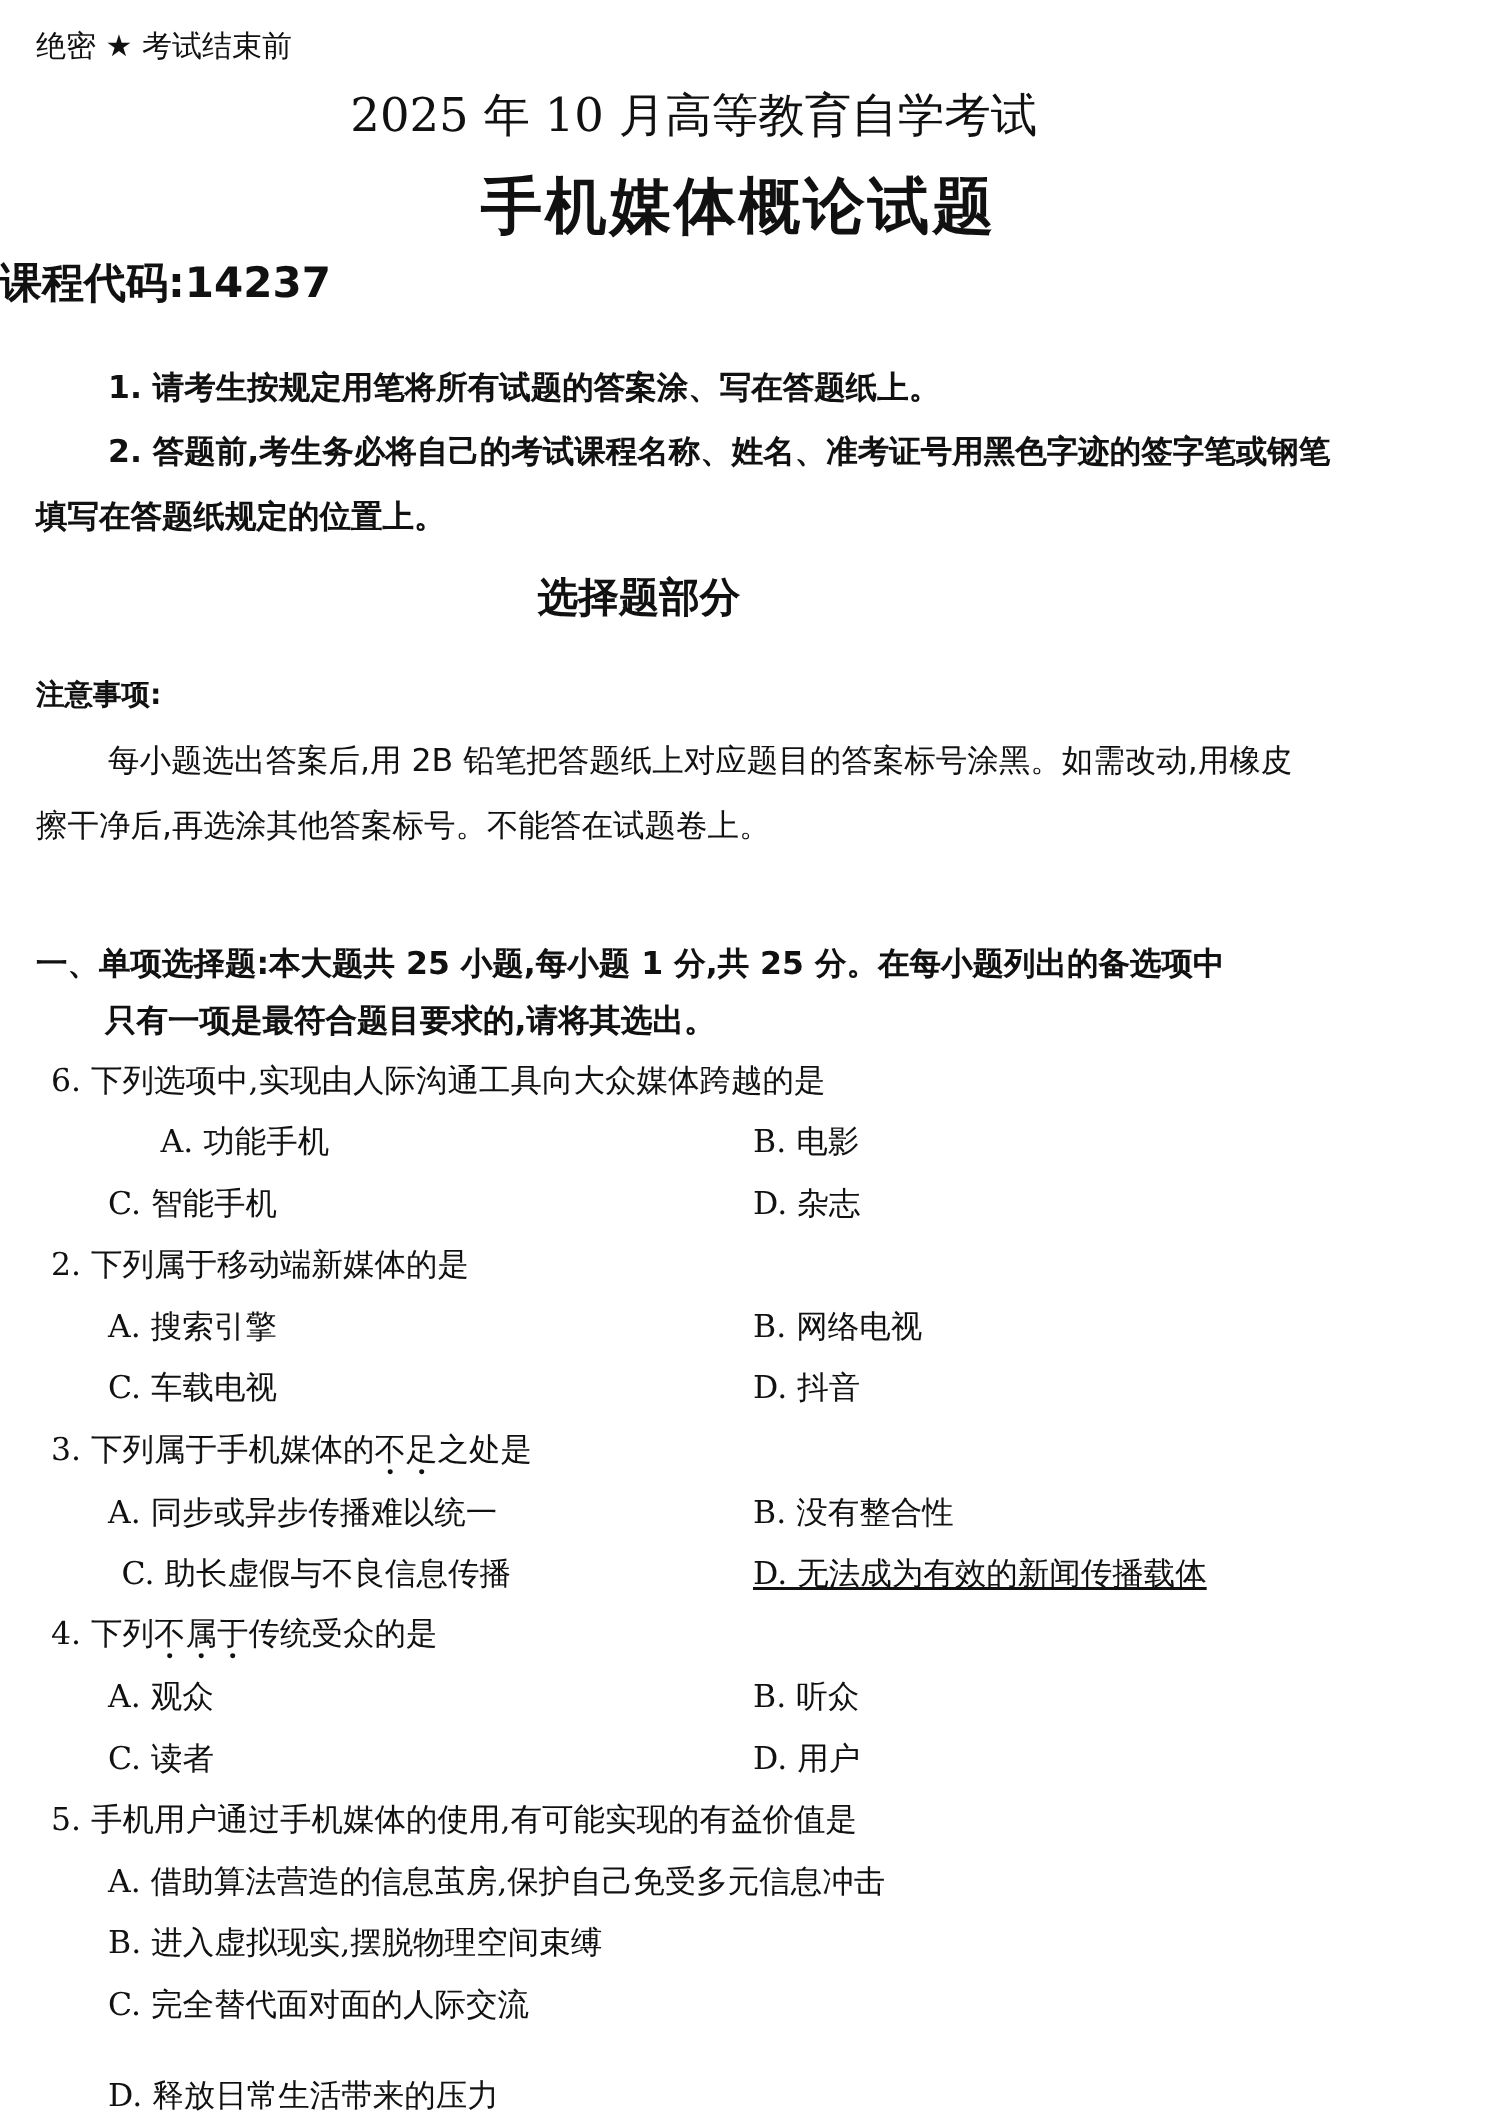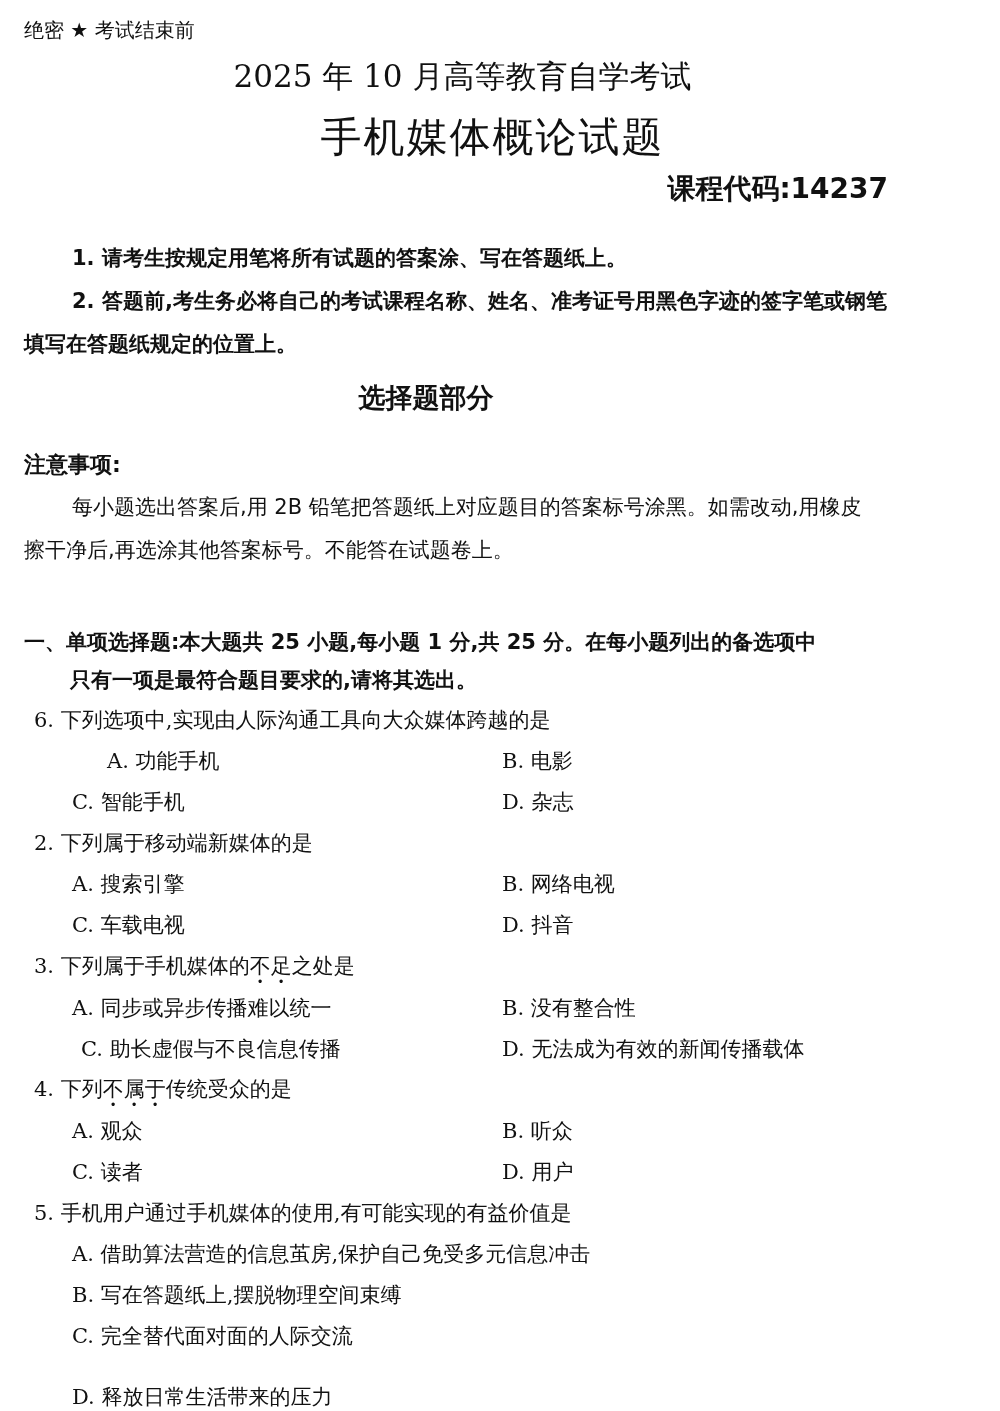--- a/index.html
+++ b/index.html
@@ -4,25 +4,25 @@
 <style>
   html, body { margin: 0; padding: 0; }
   body {
     width: 1000px; height: 1411px; background: #ffffff; color: #111;
     font-family: "DejaVu Serif", "Liberation Serif", serif;
     position: relative; overflow: hidden;
   }
   .abs { position: absolute; white-space: nowrap; }
   .confidential { left: 24px; top: 17px; font-size: 20px; font-weight: normal; font-family: "DejaVu Sans", sans-serif; }
   .exam-title { left: 0; width: 925px; text-align: center; top: 56px; font-size: 31px; }
-  .paper-title { left: 0; width: 985px; text-align: center; top: 110px; font-size: 41px; font-weight: normal; font-family: "DejaVu Sans", sans-serif; letter-spacing: 2px; }
-  .course-code { left: 0; width: 888px; text-align: right; top: 170px; font-size: 28px; font-weight: bold; font-family: "DejaVu Sans", sans-serif; }
+  .paper-title { left: 0; width: 985px; text-align: center; top: 110px; font-size: 41px; font-weight: bold; font-family: "DejaVu Sans", sans-serif; letter-spacing: 2px; }
+  .course-code { left: 0; width: 888px; text-align: left; top: 170px; font-size: 28px; font-weight: bold; font-family: "DejaVu Sans", sans-serif; }
   .instr { font-size: 21px; font-family: "DejaVu Sans", sans-serif; font-weight: bold; }
   .section-title { left: 0; width: 852px; text-align: center; top: 380px; font-size: 27px; font-weight: bold; font-family: "DejaVu Sans", sans-serif; }
-  .note-label { left: 24px; top: 450px; font-size: 22px; font-weight: bold; font-family: "DejaVu Sans", sans-serif; }
+  .note-label { left: 24px; top: 450px; font-size: 19px; font-weight: bold; font-family: "DejaVu Sans", sans-serif; }
   .note-text { font-size: 21px; font-family: "DejaVu Sans", sans-serif; }
   .part-head { font-size: 21px; font-weight: bold; font-family: "DejaVu Sans", sans-serif; }
   .q { font-size: 21px; font-family: "DejaVu Serif", serif; }
   .emph { position: relative; }
   .emph::after { content: "·"; position: absolute; left: 50%; transform: translateX(-50%); bottom: -14px; font-size: 18px; font-weight: bold; }
 </style>
 </head>
 <body>
 
 <div class="abs confidential">绝密 ★ 考试结束前</div>
@@ -53,27 +53,27 @@
 <div class="abs q" style="left:502px;top:870px;">B. 网络电视</div>
 <div class="abs q" style="left:72px;top:911px;">C. 车载电视</div>
 <div class="abs q" style="left:502px;top:911px;">D. 抖音</div>
 
 <div class="abs q" style="left:34px;top:952px;">
   <span>3. 下列属于手机媒体的</span><span class="emph">不</span><span class="emph">足</span><span>之处是</span>
 </div>
 <div class="abs q" style="left:72px;top:994px;">A. 同步或异步传播难以统一</div>
 <div class="abs q" style="left:502px;top:994px;">B. 没有整合性</div>
 <div class="abs q" style="left:81px;top:1035px;">C. 助长虚假与不良信息传播</div>
-<div class="abs q" style="left:502px;top:1035px;">D. 无法成为有效的新闻传播载体</div>
+<div class="abs q" style="left:502px;top:1035px;text-decoration:underline;">D. 无法成为有效的新闻传播载体</div>
 
 <div class="abs q" style="left:34px;top:1075px;">
   <span>4. 下列</span><span class="emph">不</span><span class="emph">属</span><span class="emph">于</span><span>传统受众的是</span>
 </div>
 <div class="abs q" style="left:72px;top:1117px;">A. 观众</div>
 <div class="abs q" style="left:502px;top:1117px;">B. 听众</div>
 <div class="abs q" style="left:72px;top:1158px;">C. 读者</div>
 <div class="abs q" style="left:502px;top:1158px;">D. 用户</div>
 
 <div class="abs q" style="left:34px;top:1199px;">5. 手机用户通过手机媒体的使用,有可能实现的有益价值是</div>
 <div class="abs q" style="left:72px;top:1240px;">A. 借助算法营造的信息茧房,保护自己免受多元信息冲击</div>
-<div class="abs q" style="left:72px;top:1281px;">B. 写在答题纸上,摆脱物理空间束缚</div>
+<div class="abs q" style="left:72px;top:1281px;">B. 进入虚拟现实,摆脱物理空间束缚</div>
 <div class="abs q" style="left:72px;top:1322px;">C. 完全替代面对面的人际交流</div>
 <div class="abs q" style="left:72px;top:1363px;margin-top:20px;">D. 释放日常生活带来的压力</div>
 
 </body></html>

